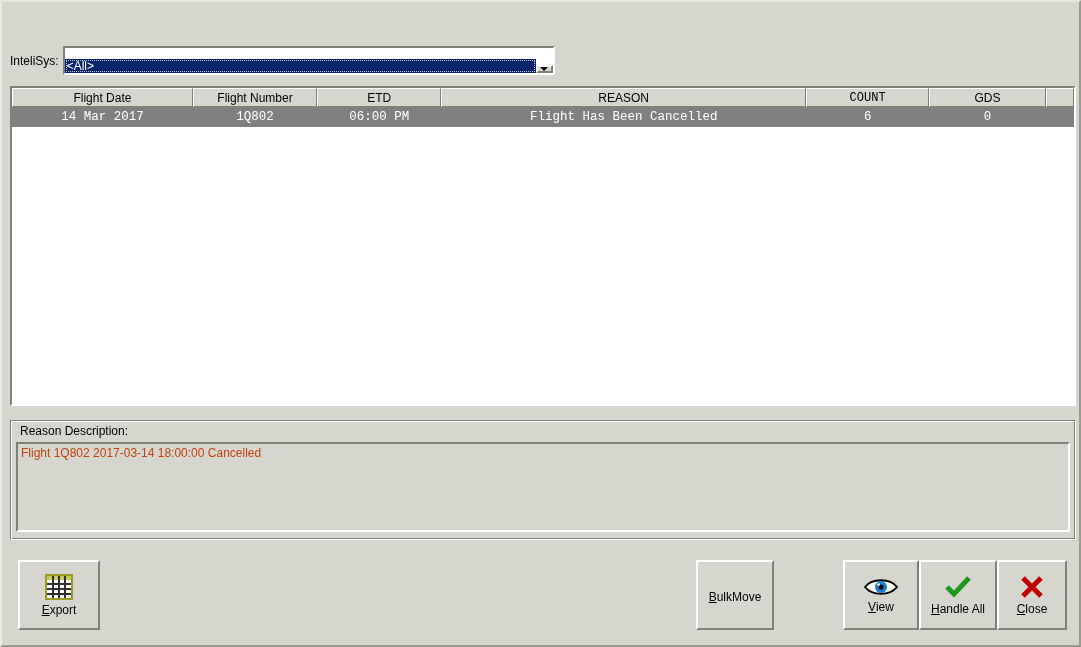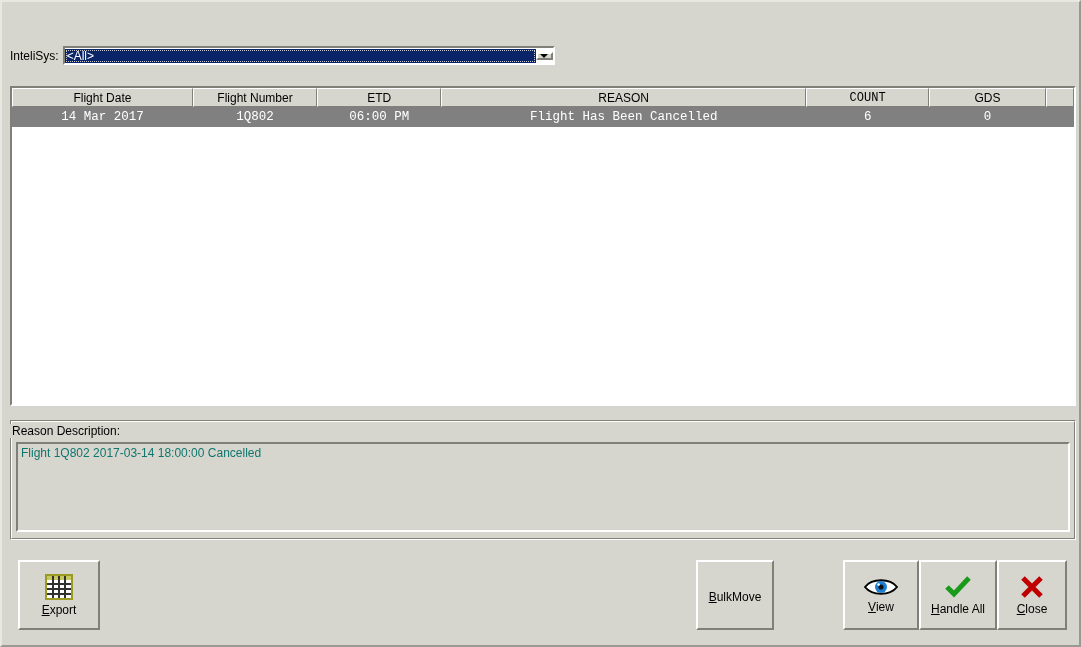--- a/index.html
+++ b/index.html
@@ -118,29 +118,29 @@
     left: 8px; top: 44px;
     display: flex;
     align-items: center;
   }
   #category-label {
     font-size: 12px;
     margin-right: 4px;
   }
   #category-combo {
     width: 492px;
-    height: 19px;
+    height: 29px;
     background: #ffffff;
     border-left: 2px solid #808078;
     border-top: 2px solid #808078;
     border-right: 2px solid #ffffff;
     border-bottom: 2px solid #ffffff;
     box-sizing: border-box;
     display: flex;
-    align-items: center;
+    align-items: flex-end;
     position: relative;
   }
   #category-value {
     flex: 1 1 auto;
     background: #0a246a;
     color: #ffffff;
     font-size: 12px;
     padding: 0 2px;
     display: flex;
     align-items: center;
@@ -246,39 +246,39 @@
     left: 0; top: 0;
     width: 100%; height: 100%;
     box-sizing: border-box;
     border-left: 1px solid #ffffff;
     border-top: 1px solid #ffffff;
     border-right: 1px solid #808078;
     border-bottom: 1px solid #808078;
   }
   #reason-legend {
     position: absolute;
-    left: 8px; top: 422px;
+    left: 16px; top: 422px;
     background: #d6d6ce;
     padding: 0 2px;
     font-size: 12px;
     z-index: 3;
   }
   #reason-textarea {
     position: absolute;
     left: 14px; top: 440px;
     width: 1054px;
     height: 90px;
     background: #d6d6ce;
     border-left: 2px solid #808078;
     border-top: 2px solid #808078;
     border-right: 2px solid #ffffff;
     border-bottom: 2px solid #ffffff;
     box-sizing: border-box;
     padding: 2px 3px;
-    color: #0f766e;
+    color: #c2410c;
     font-size: 12px;
     font-family: "Liberation Sans", sans-serif;
     overflow: hidden;
   }
 
   
   .winbtn {
     position: absolute;
     background: #d6d6ce;
     border-left: 2px solid #ffffff;

